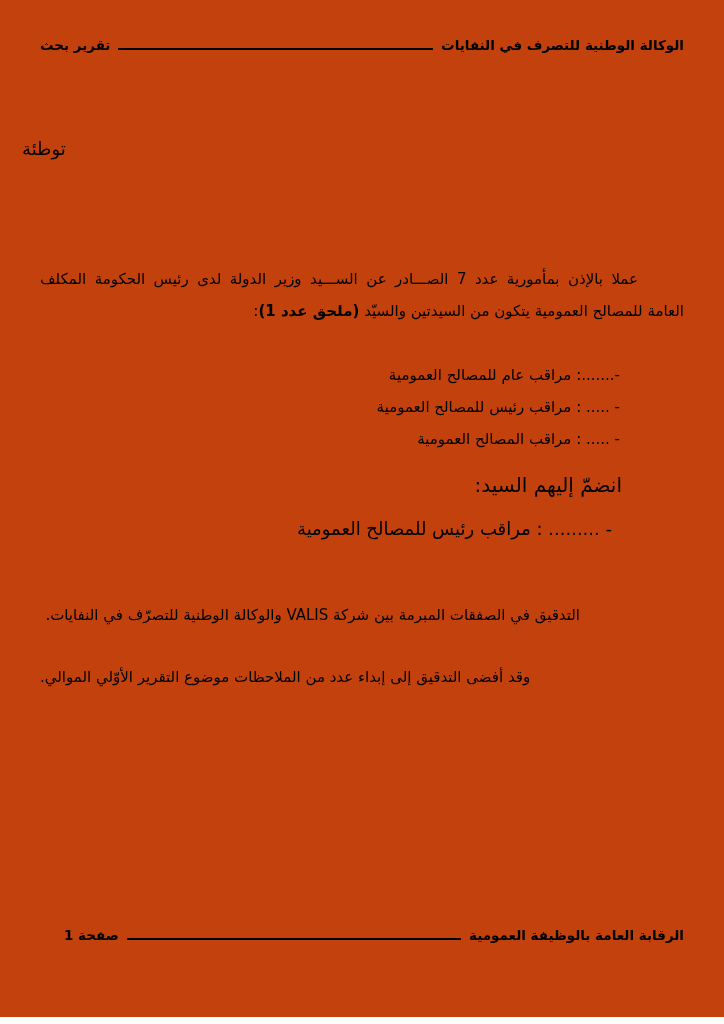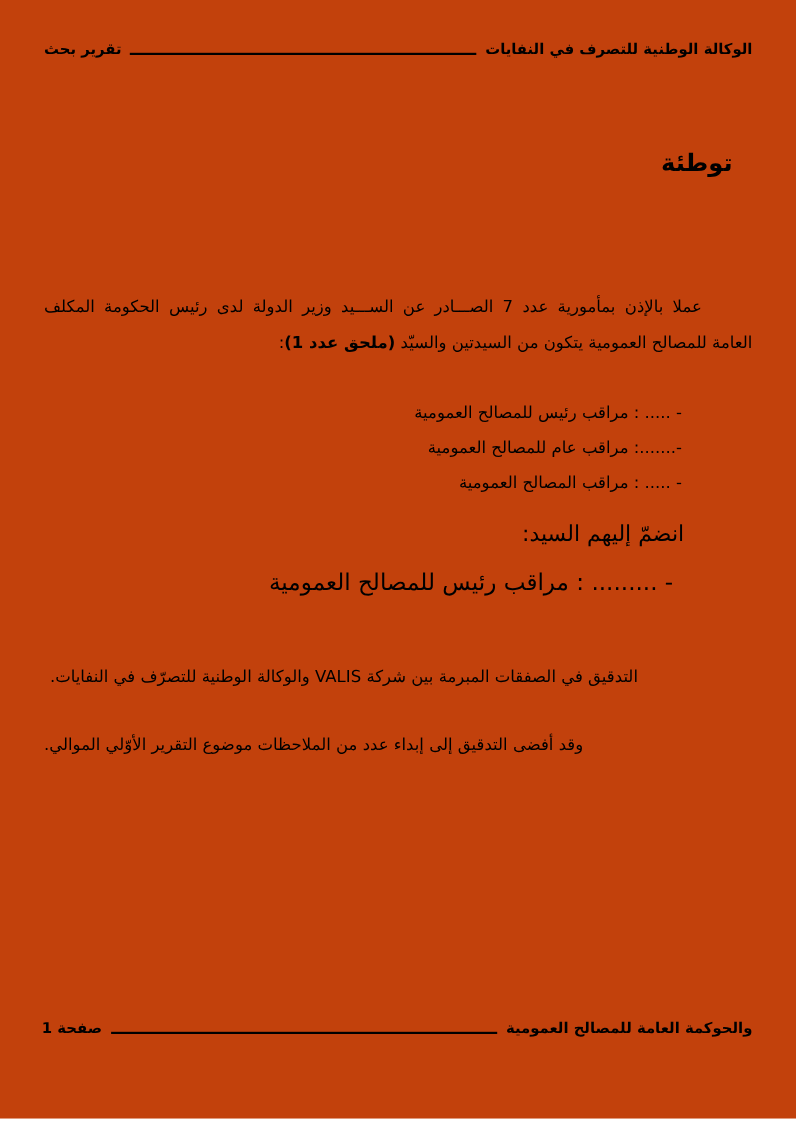--- a/index.html
+++ b/index.html
@@ -11,71 +11,71 @@
     padding:36px 40px 0 40px;
     overflow:hidden;
   }
   
   .hf-row{
     display:flex;direction:ltr;align-items:center;column-gap:8px;
     font-weight:bold;font-size:13.5px;line-height:18px;white-space:nowrap;
   }
   .hf-rule{flex:1 1 auto;border-bottom:2px solid #000;height:0;transform:translateY(4px);}
   .doc-title{
-    margin:80px 0 0 0;text-align:right;font-size:22px;font-weight:bold;
+    margin:80px 0 0 0;text-align:left;font-size:18px;font-weight:normal;
     line-height:30px;transform:translateX(-18px);
   }
   .intro{margin-top:99px;font-size:15px;line-height:32px;}
   .intro-line{min-height:32px;}
   .jline{text-align:justify;text-align-last:justify;}
   .first-indent{padding-right:46px;}
   .line3{text-align:right;}
   .line3 b{font-weight:bold;}
   .team-list{
     list-style:none;margin:32px 64px 0 0;padding:0;
     font-size:15px;line-height:32px;text-align:right;
   }
   .team-list li{white-space:nowrap;}
   .joined-label{margin:14px 62px 0 0;font-size:20px;line-height:32px;text-align:right;}
-  .joined-item{margin:12px 72px 0 0;font-size:21px;line-height:32px;text-align:right;white-space:nowrap;}
+  .joined-item{margin:12px 72px 0 0;font-size:18px;line-height:32px;text-align:right;white-space:nowrap;}
   .mission{margin:54px 104px 0 0;font-size:15px;line-height:32px;text-align:right;white-space:nowrap;}
   .conclusion{margin:30px 114px 0 0;font-size:15px;line-height:32px;text-align:left;white-space:nowrap;}
-  .page-footer{position:absolute;top:926px;right:40px;left:38px;}
+  .page-footer{position:absolute;top:926px;right:40px;left:64px;}
 </style>
 </head>
 <body>
 
 <div class="page">
 
   <div class="hf-row">
     <span>تقرير بحث</span>
     <span class="hf-rule"></span>
     <span>الوكالة الوطنية للتصرف في النفايات</span>
   </div>
 
   <div class="doc-title">توطئة</div>
 
   <div class="intro">
     <div class="intro-line jline first-indent">عملا بالإذن بمأمورية عدد 7 الصـــادر عن الســـيد وزير الدولة لدى رئيس الحكومة المكلف</div>
     <div class="intro-line line3"><span>العامة للمصالح العمومية يتكون من السيدتين والسيّد </span><b>(ملحق عدد 1)</b><span>:</span></div>
   </div>
 
   <ul class="team-list">
+    <li>-.......: مراقب عام للمصالح العمومية</li>
     <li>- ..... : مراقب رئيس للمصالح العمومية</li>
-    <li>-.......: مراقب عام للمصالح العمومية</li>
     <li>- ..... : مراقب المصالح العمومية</li>
   </ul>
 
   <div class="joined-label">انضمّ إليهم السيد:</div>
 
   <div class="joined-item">- ......... : مراقب رئيس للمصالح العمومية</div>
 
   <div class="mission">التدقيق في الصفقات المبرمة بين شركة VALIS والوكالة الوطنية للتصرّف في النفايات.</div>
 
   <div class="conclusion">وقد أفضى التدقيق إلى إبداء عدد من الملاحظات موضوع التقرير الأوّلي الموالي.</div>
 
   <div class="hf-row page-footer">
     <span>صفحة 1</span>
     <span class="hf-rule"></span>
-    <span>والحوكمة العامة للمصالح العمومية</span>
+    <span>الرقابة العامة بالوظيفة العمومية</span>
   </div>
 
 </div>
 
 </body></html>

